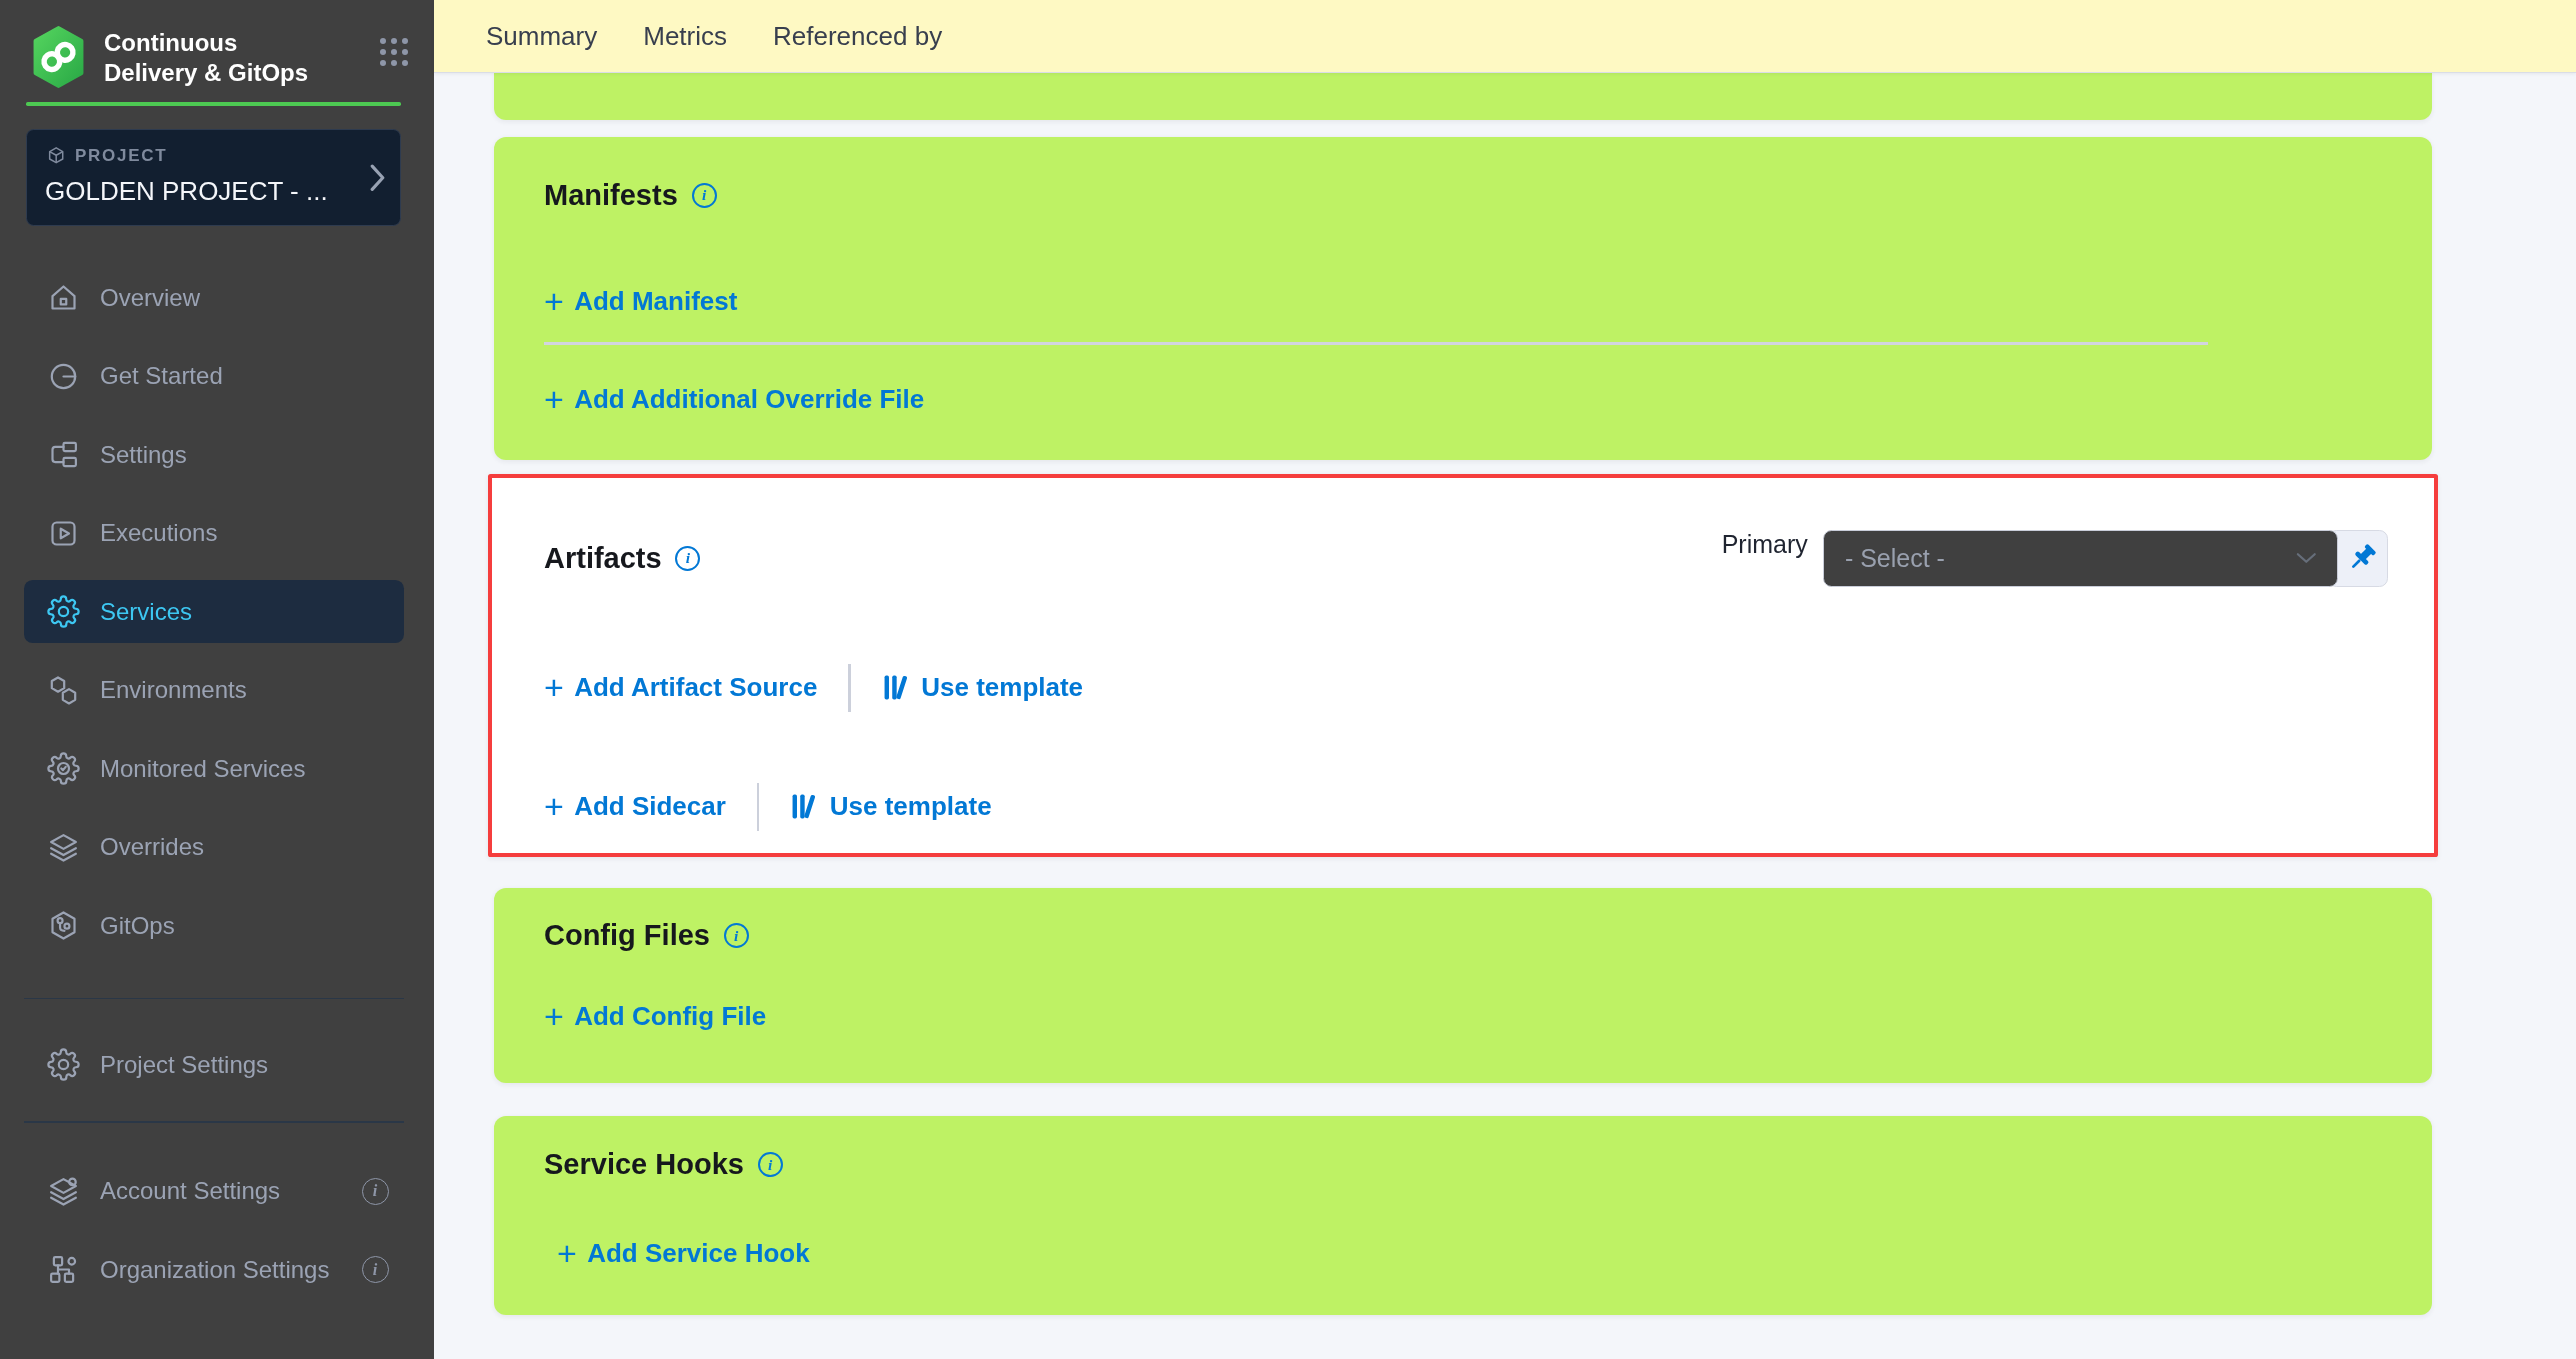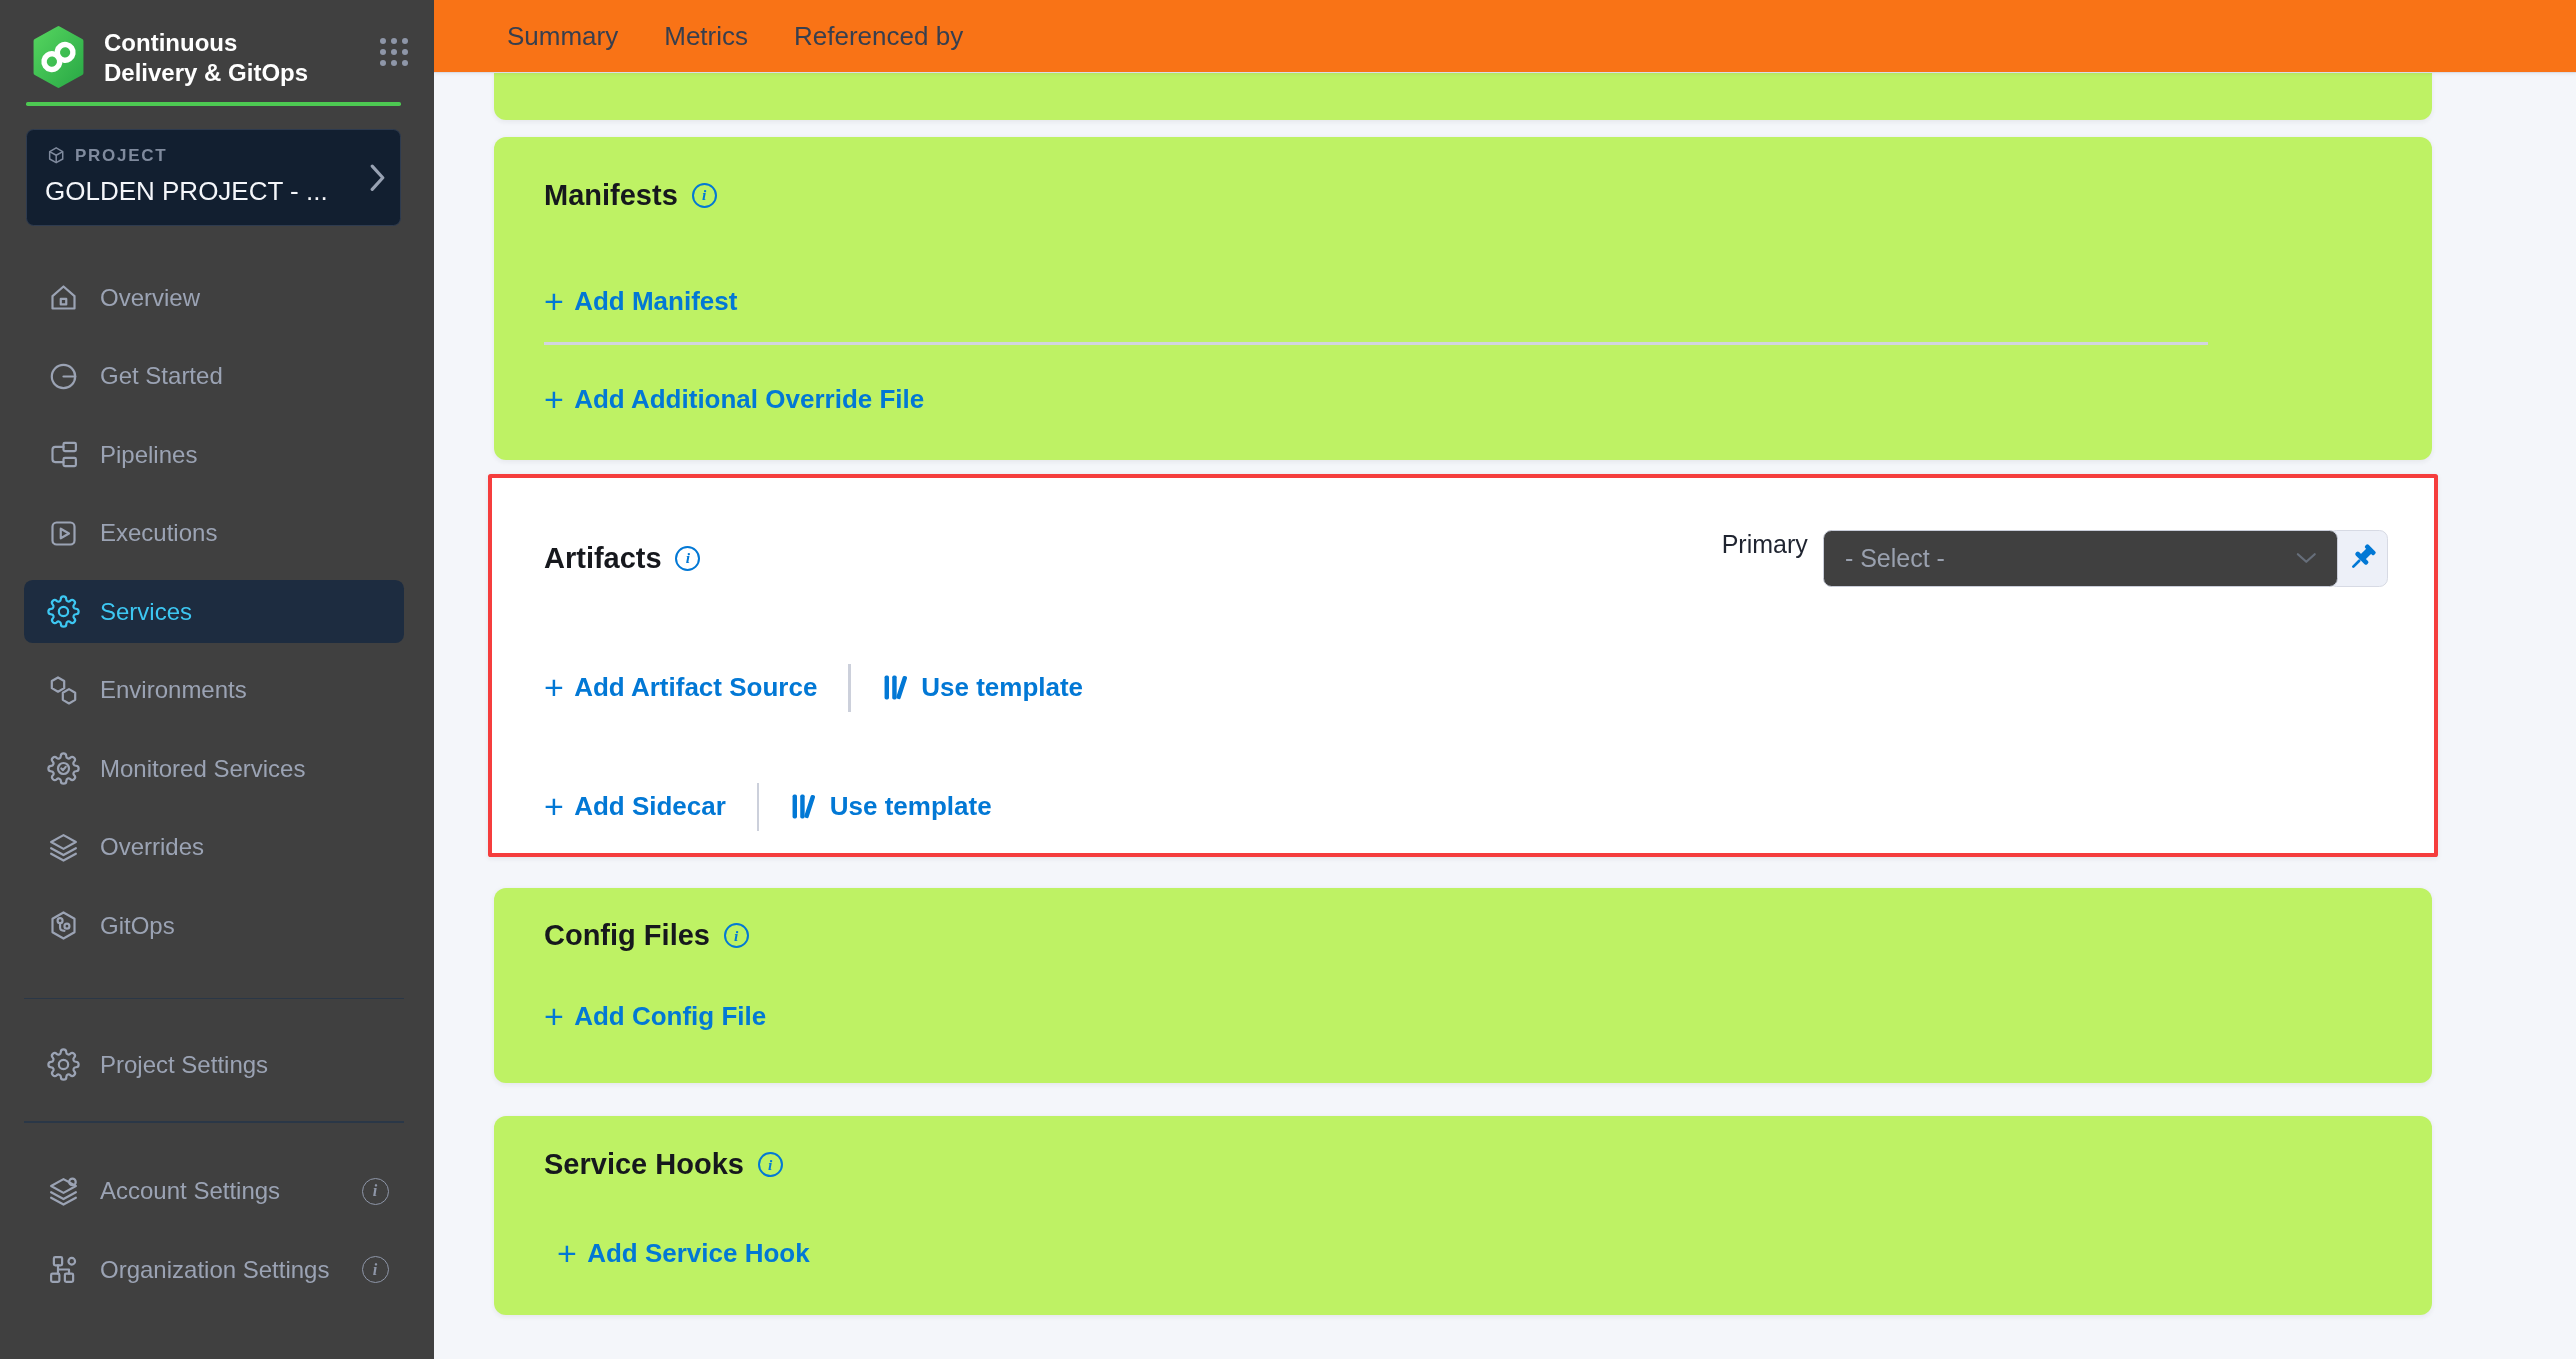--- a/index.html
+++ b/index.html
@@ -67,23 +67,23 @@
   .nav.bottom li { margin-bottom: 15.5px; padding-right: 15.5px; }
   .info-dim {
     margin-left: auto; width: 27px; height: 27px; border: 1.7px solid #8e96a8; border-radius: 50%;
     color: #8e96a8; font-size: 16.3px; font-style: italic; font-weight: 700;
     display: flex; align-items: center; justify-content: center; font-family: "Liberation Serif", serif;
   }
 
   
   .main { flex: 1; display: flex; flex-direction: column; height: 100%; }
   .topbar {
-    height: 73px; background: #f97316; border-bottom: 0.9px solid #dadde6;
+    height: 73px; background: #fef9c3; border-bottom: 0.9px solid #dadde6;
     box-shadow: 0 1.7px 3.4px rgba(30,40,60,0.07);
-    display: flex; align-items: stretch; padding-left: 56px;
+    display: flex; align-items: stretch; padding-left: 35px;
     position: relative; z-index: 5;
   }
   .tab {
     display: flex; align-items: center; padding: 0 17px; margin-right: 12px;
     font-size: 26px; color: #383f4e; cursor: pointer; position: relative;
   }
   .tab.active { color: #12151d; font-weight: 700; }
   .tab.active::after {
     content: ""; position: absolute; left: 0; right: 0; bottom: -0.9px; height: 5.2px;
     background: #0278d5; border-radius: 2.6px 2.6px 0 0;
@@ -222,21 +222,21 @@
         <span>Get Started</span>
       </li>
       <li>
         <span class="nav-ic">
           <svg viewBox="0 0 24 24">
               <rect x="12" y="3.5" width="9" height="6" rx="1"></rect>
               <rect x="12" y="14.5" width="9" height="6" rx="1"></rect>
               <path d="M12 6.5H6a2 2 0 0 0-2 2v7a2 2 0 0 0 2 2h6"></path>
             </svg>
         </span>
-        <span>Pipelines</span>
+        <span>Settings</span>
       </li>
       <li>
         <span class="nav-ic">
           <svg viewBox="0 0 24 24">
               <rect x="4" y="4" width="16" height="16" rx="3"></rect>
               <path d="M10 8.5l6 3.5-6 3.5z"></path>
             </svg>
         </span>
         <span>Executions</span>
       </li>

